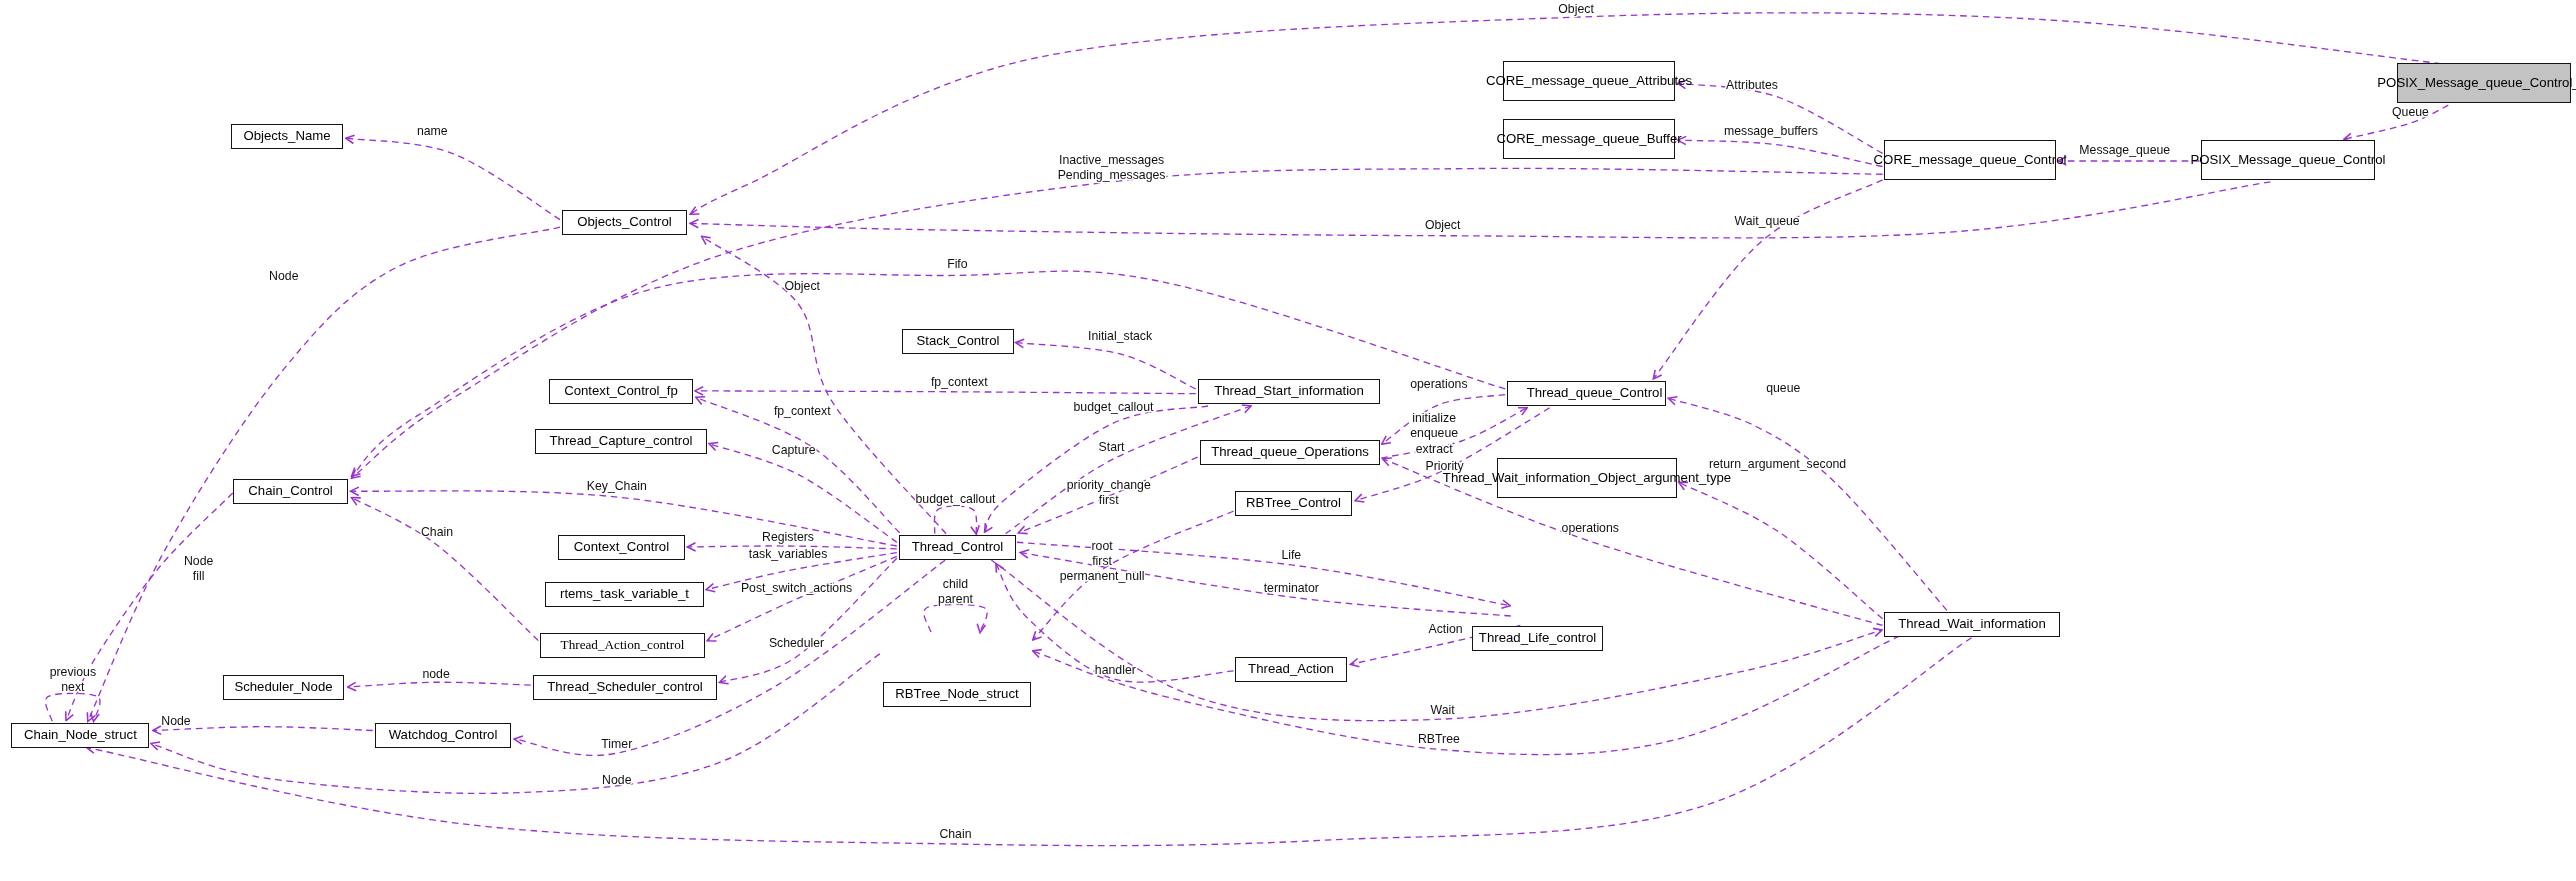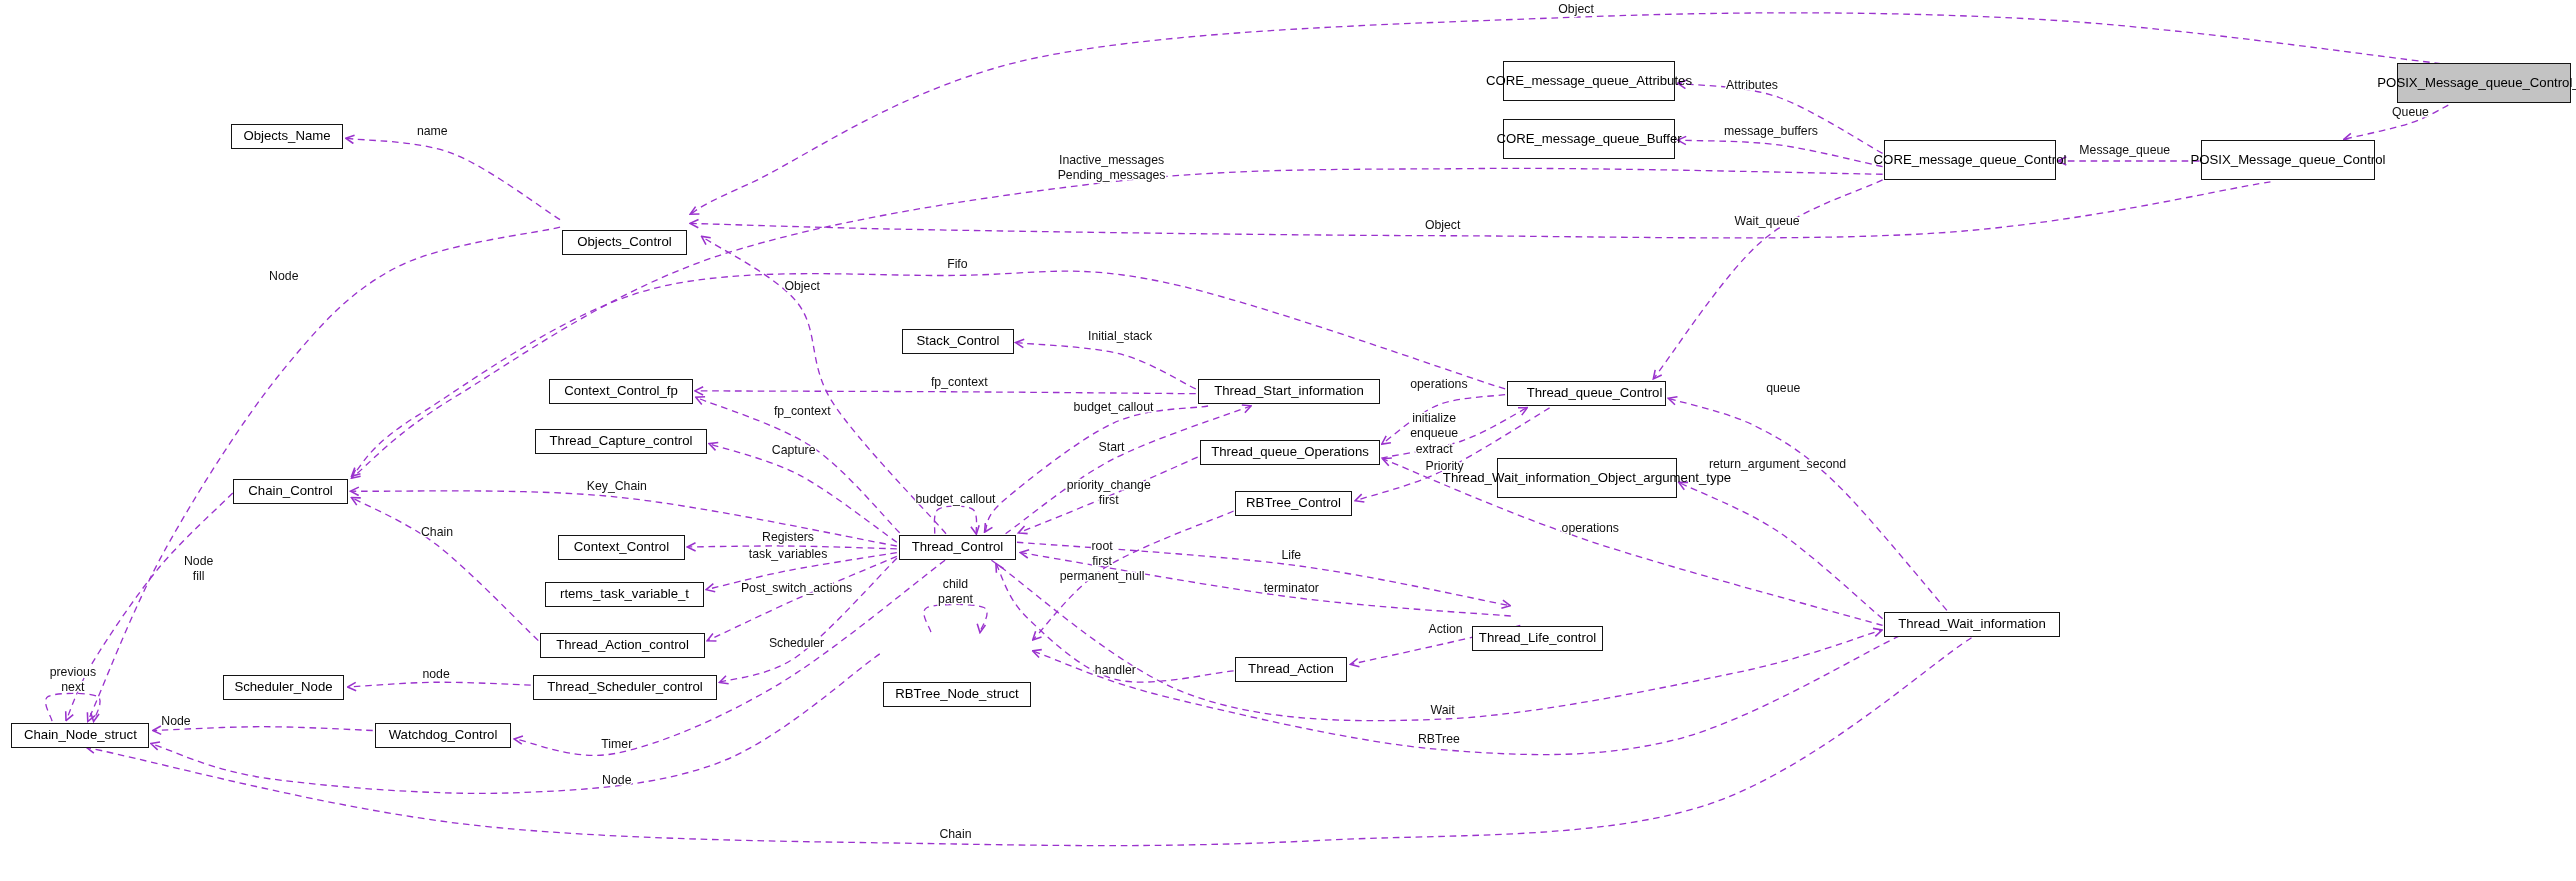--- a/index.html
+++ b/index.html
@@ -176,21 +176,21 @@
         <text class="edge-label"><tspan x="1521" y="781">RBTree</tspan></text>
         <text class="edge-label"><tspan x="652" y="824">Node</tspan></text>
         <text class="edge-label"><tspan x="1010" y="881">Chain</tspan></text>
         <text class="edge-label"><tspan x="210" y="593">Node</tspan><tspan x="210" y="609">fill</tspan></text>
       </g>
   </svg>
   <div id="node-layer">
       <div class="node" style="left: 231px; top: 124px; width: 112px; height: 24.6px;">
         <span class="node-line">Objects_Name</span>
       </div>
-      <div class="node" style="left: 562px; top: 210px; width: 125px; height: 24.6px; margin-top: 20px;">
+      <div class="node" style="left: 562px; top: 210px; width: 125px; height: 24.6px;">
         <span class="node-line">Objects_Control</span>
       </div>
       <div class="node" style="left: 233px; top: 479px; width: 115px; height: 24.6px;">
         <span class="node-line">Chain_Control</span>
       </div>
       <div class="node" style="left: 11.4px; top: 723px; width: 138px; height: 24.6px;">
         <span class="node-line">Chain_Node_struct</span>
       </div>
       <div class="node" style="left: 223px; top: 675px; width: 121px; height: 24.6px;">
         <span class="node-line">Scheduler_Node</span>
@@ -203,21 +203,21 @@
       </div>
       <div class="node" style="left: 535px; top: 429px; width: 172px; height: 24.6px;">
         <span class="node-line">Thread_Capture_control</span>
       </div>
       <div class="node" style="left: 558px; top: 535px; width: 127px; height: 24.6px;">
         <span class="node-line">Context_Control</span>
       </div>
       <div class="node" style="left: 545px; top: 582px; width: 159px; height: 24.6px;">
         <span class="node-line">rtems_task_variable_t</span>
       </div>
-      <div class="node" style="left: 540px; top: 633px; width: 165px; height: 24.6px;">
+      <div class="node" style="left: 540px; top: 633px; width: 165px; height: 24.6px; font-family: Liberation Serif, serif;">
         <span class="node-line">Thread_Action_control</span>
       </div>
       <div class="node" style="left: 533px; top: 675px; width: 184px; height: 24.6px;">
         <span class="node-line">Thread_Scheduler_control</span>
       </div>
       <div class="node" style="left: 902px; top: 329px; width: 112px; height: 24.6px;">
         <span class="node-line">Stack_Control</span>
       </div>
       <div class="node" style="left: 899px; top: 535px; width: 117px; height: 24.6px;">
         <span class="node-line">Thread_Control</span>

